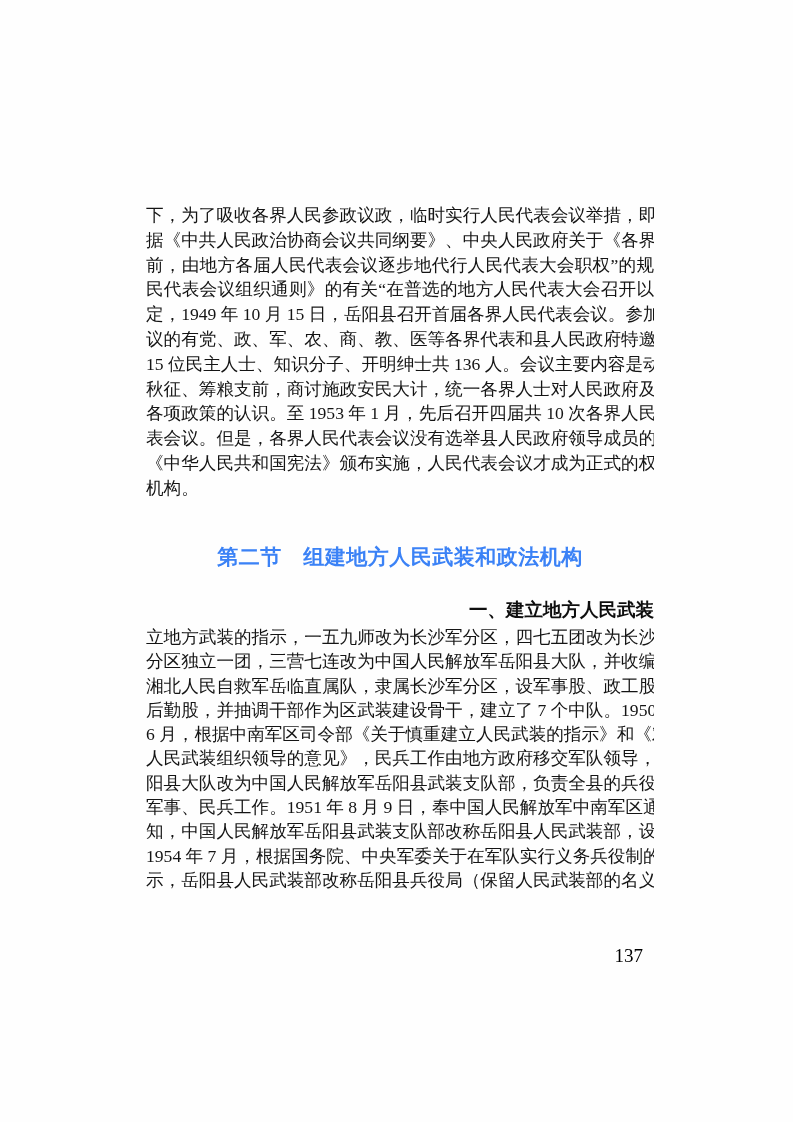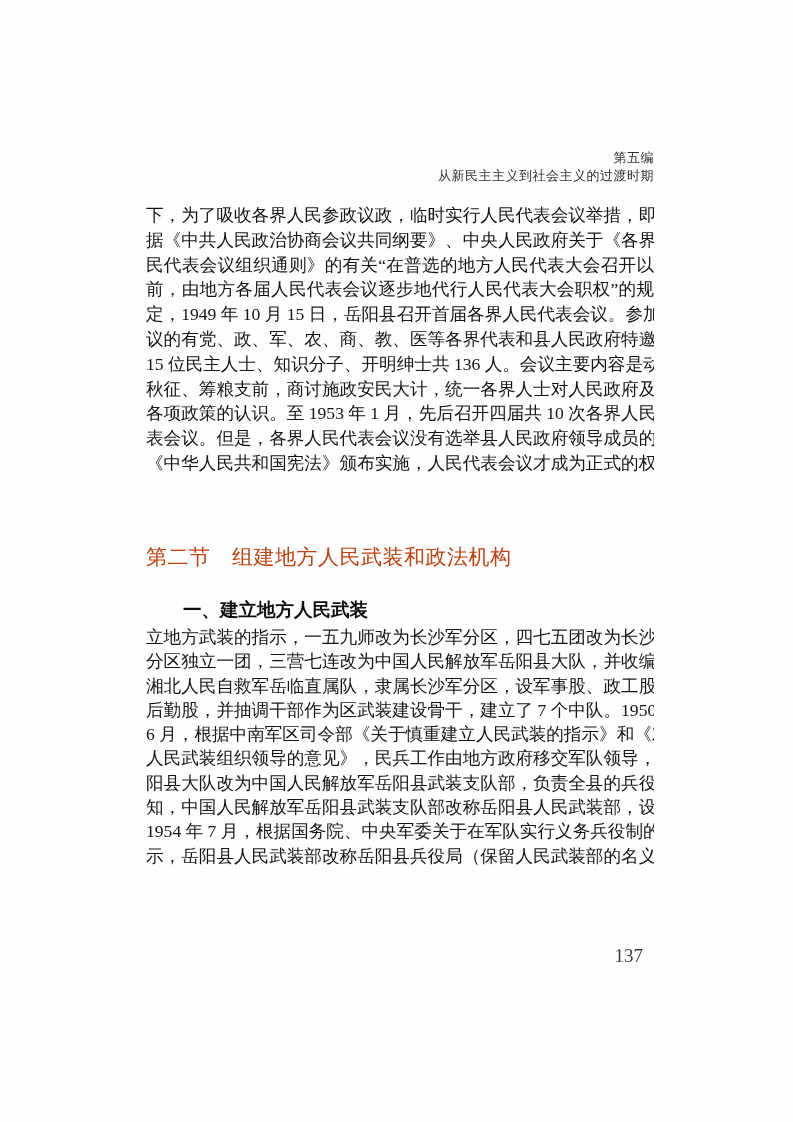--- a/index.html
+++ b/index.html
@@ -47,87 +47,87 @@
   }
   .para1 .tline { height: 24.8px; line-height: 24.8px; }
   .para2 .tline { height: 24.3px; line-height: 24.3px; }
   .para .tline:last-child { text-align-last: left; }
   .section-heading {
     position: absolute;
     left: 146px;
     top: 543px;
     width: 508px;
     margin: 0;
+    text-align: center;
     font-family: "Liberation Sans", "DejaVu Sans", sans-serif;
-    font-weight: 400;
+    font-weight: 700;
     font-size: 21px;
-    color: #c2410c;
+    color: #3b82f6;
     letter-spacing: 0.5px;
     white-space: nowrap;
   }
   .sub-heading {
     position: absolute;
     left: 146px;
     top: 597px;
     width: 508px;
     margin: 0;
     padding-left: 37px;
     box-sizing: border-box;
     font-family: "Liberation Sans", "DejaVu Sans", sans-serif;
     font-weight: 700;
     font-size: 18.5px;
     color: #0e0e0e;
     white-space: nowrap;
+    text-align: right;
   }
   .page-number {
     position: absolute;
     left: 146px;
     top: 945px;
     width: 497px;
     text-align: right;
     font-size: 19px;
-    color: #404040;
+    color: #000000;
   }
 </style>
 </head>
 <body>
 
 <div class="page">
 
-  <div class="running-head">
-    <div class="rh-line">第五编</div>
-    <div class="rh-line">从新民主主义到社会主义的过渡时期</div>
-  </div>
 
   <div class="para para1">
       <div class="tline">下，为了吸收各界人民参政议政，临时实行人民代表会议举措，即根</div>
       <div class="tline">据《中共人民政治协商会议共同纲要》、中央人民政府关于《各界人</div>
+      <div class="tline">前，由地方各届人民代表会议逐步地代行人民代表大会职权”的规</div>
       <div class="tline">民代表会议组织通则》的有关“在普选的地方人民代表大会召开以</div>
-      <div class="tline">前，由地方各届人民代表会议逐步地代行人民代表大会职权”的规</div>
       <div class="tline">定，1949 年 10 月 15 日，岳阳县召开首届各界人民代表会议。参加会</div>
       <div class="tline">议的有党、政、军、农、商、教、医等各界代表和县人民政府特邀的</div>
       <div class="tline">15 位民主人士、知识分子、开明绅士共 136 人。会议主要内容是动员</div>
       <div class="tline">秋征、筹粮支前，商讨施政安民大计，统一各界人士对人民政府及其</div>
       <div class="tline">各项政策的认识。至 1953 年 1 月，先后召开四届共 10 次各界人民代</div>
       <div class="tline">表会议。但是，各界人民代表会议没有选举县人民政府领导成员的权</div>
       <div class="tline">《中华人民共和国宪法》颁布实施，人民代表会议才成为正式的权力</div>
+      <div class="tline">机构。</div>
     </div>
 
   <h2 class="section-heading">第二节　组建地方人民武装和政法机构</h2>
 
   <h3 class="sub-heading">一、建立地方人民武装</h3>
 
   <div class="para para2">
       <div class="tline">立地方武装的指示，一五九师改为长沙军分区，四七五团改为长沙军</div>
       <div class="tline">分区独立一团，三营七连改为中国人民解放军岳阳县大队，并收编了</div>
       <div class="tline">湘北人民自救军岳临直属队，隶属长沙军分区，设军事股、政工股、</div>
       <div class="tline">后勤股，并抽调干部作为区武装建设骨干，建立了 7 个中队。1950 年</div>
       <div class="tline">6 月，根据中南军区司令部《关于慎重建立人民武装的指示》和《对</div>
       <div class="tline">人民武装组织领导的意见》，民兵工作由地方政府移交军队领导，岳</div>
       <div class="tline">阳县大队改为中国人民解放军岳阳县武装支队部，负责全县的兵役、</div>
+      <div class="tline">军事、民兵工作。1951 年 8 月 9 日，奉中国人民解放军中南军区通</div>
       <div class="tline">知，中国人民解放军岳阳县武装支队部改称岳阳县人民武装部，设军</div>
       <div class="tline">1954 年 7 月，根据国务院、中央军委关于在军队实行义务兵役制的指</div>
       <div class="tline">示，岳阳县人民武装部改称岳阳县兵役局（保留人民武装部的名义）。</div>
     </div>
 
   <div class="page-number">137</div>
 
 </div>
 
 </body></html>

